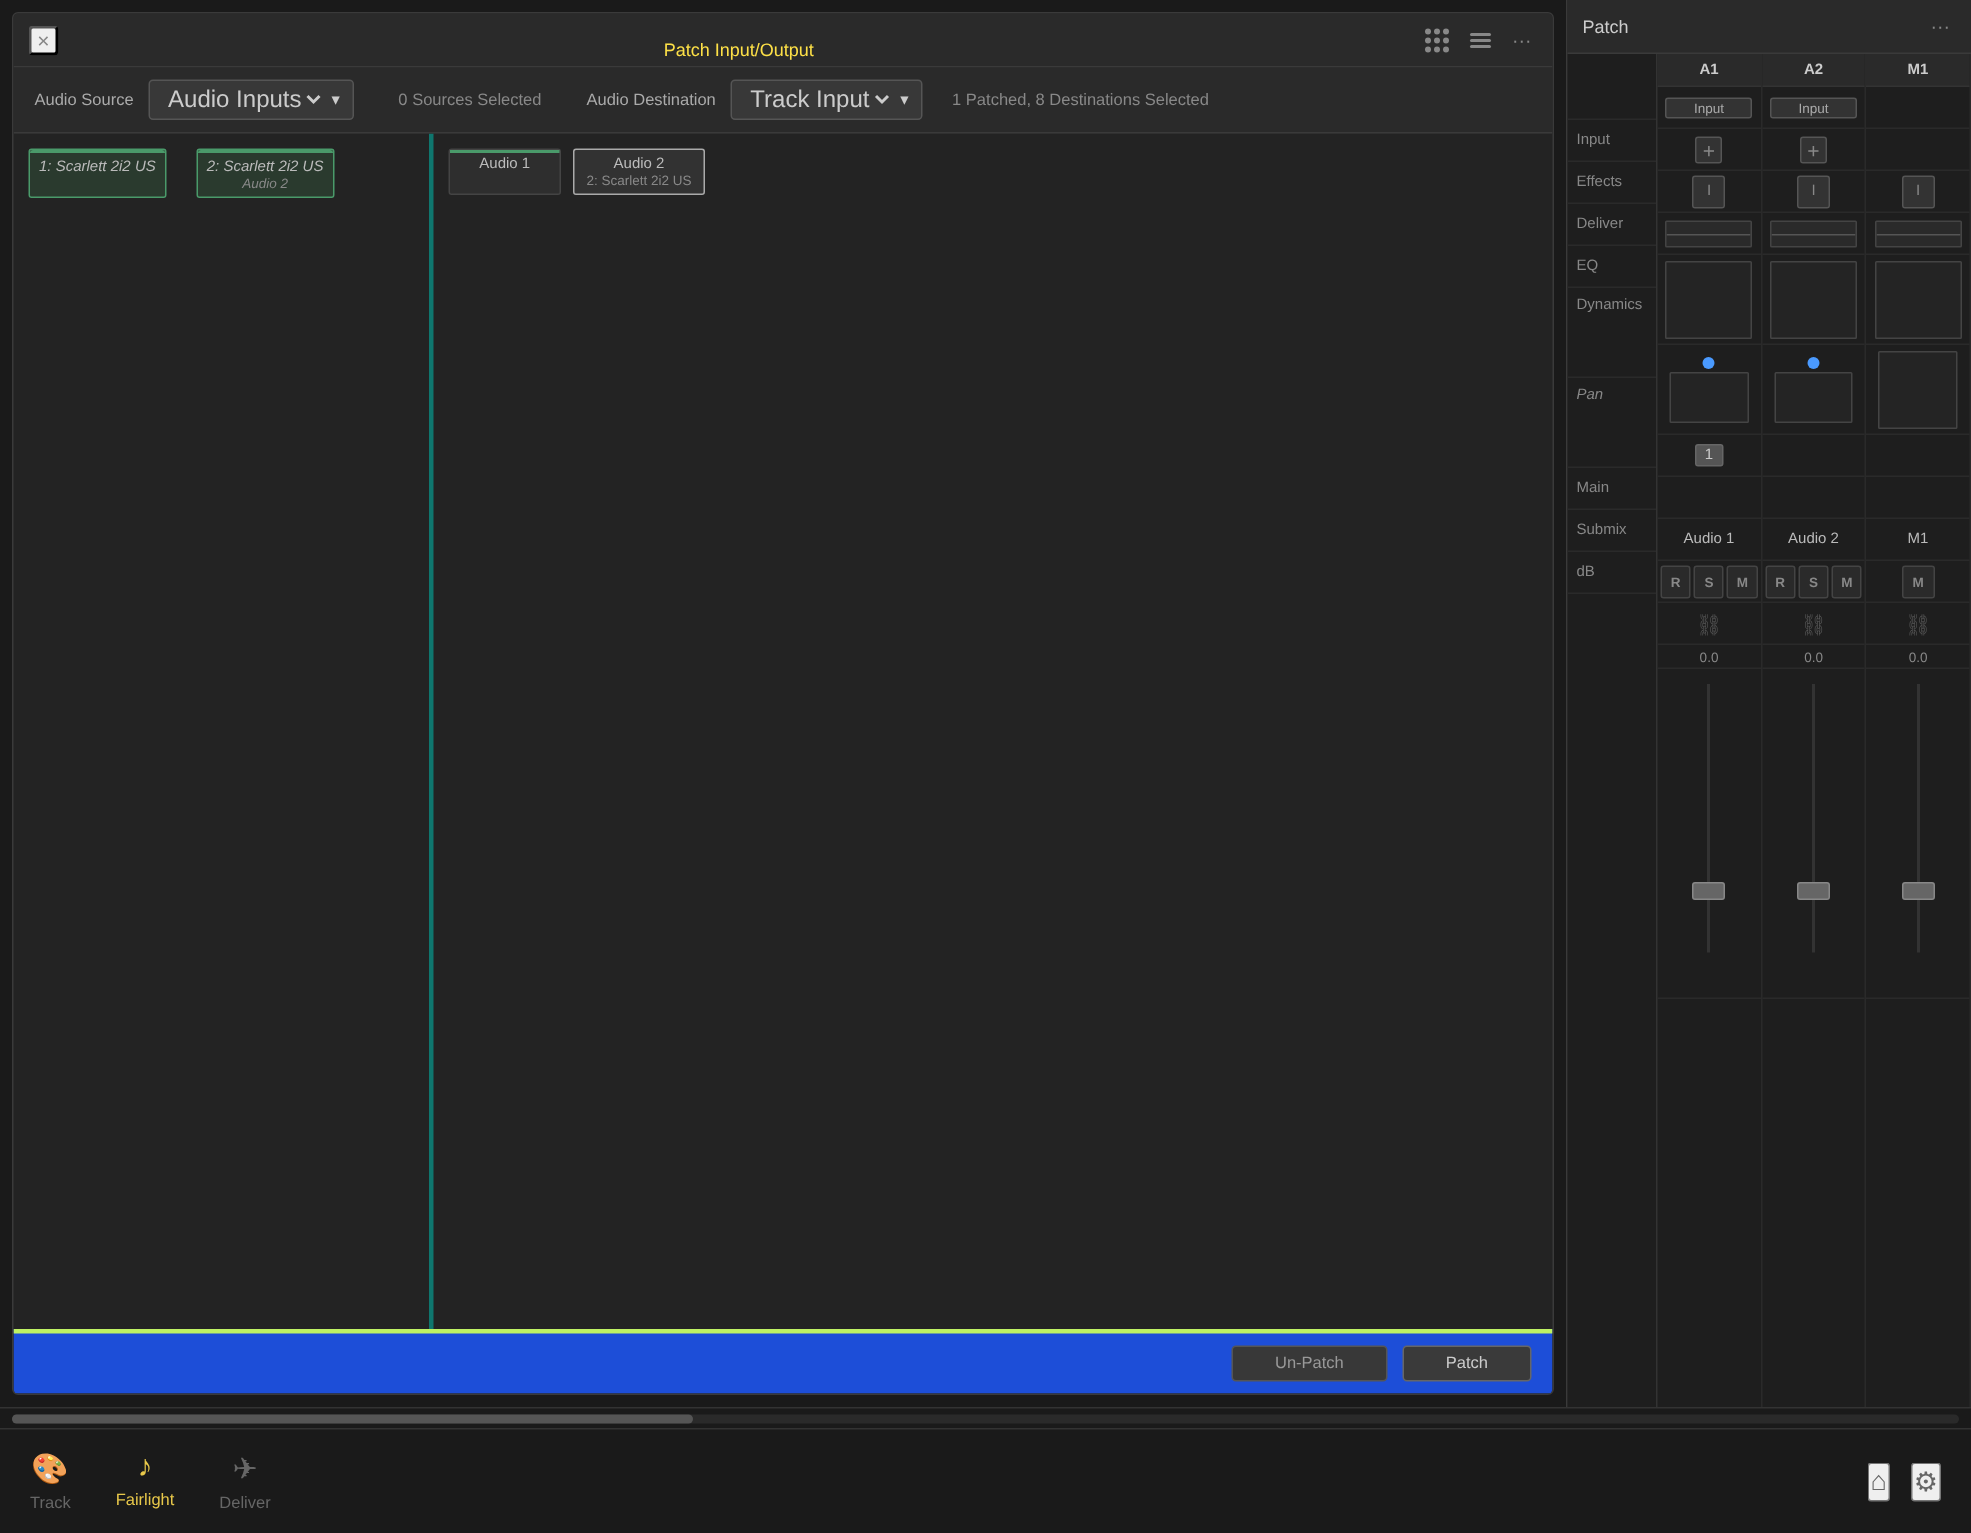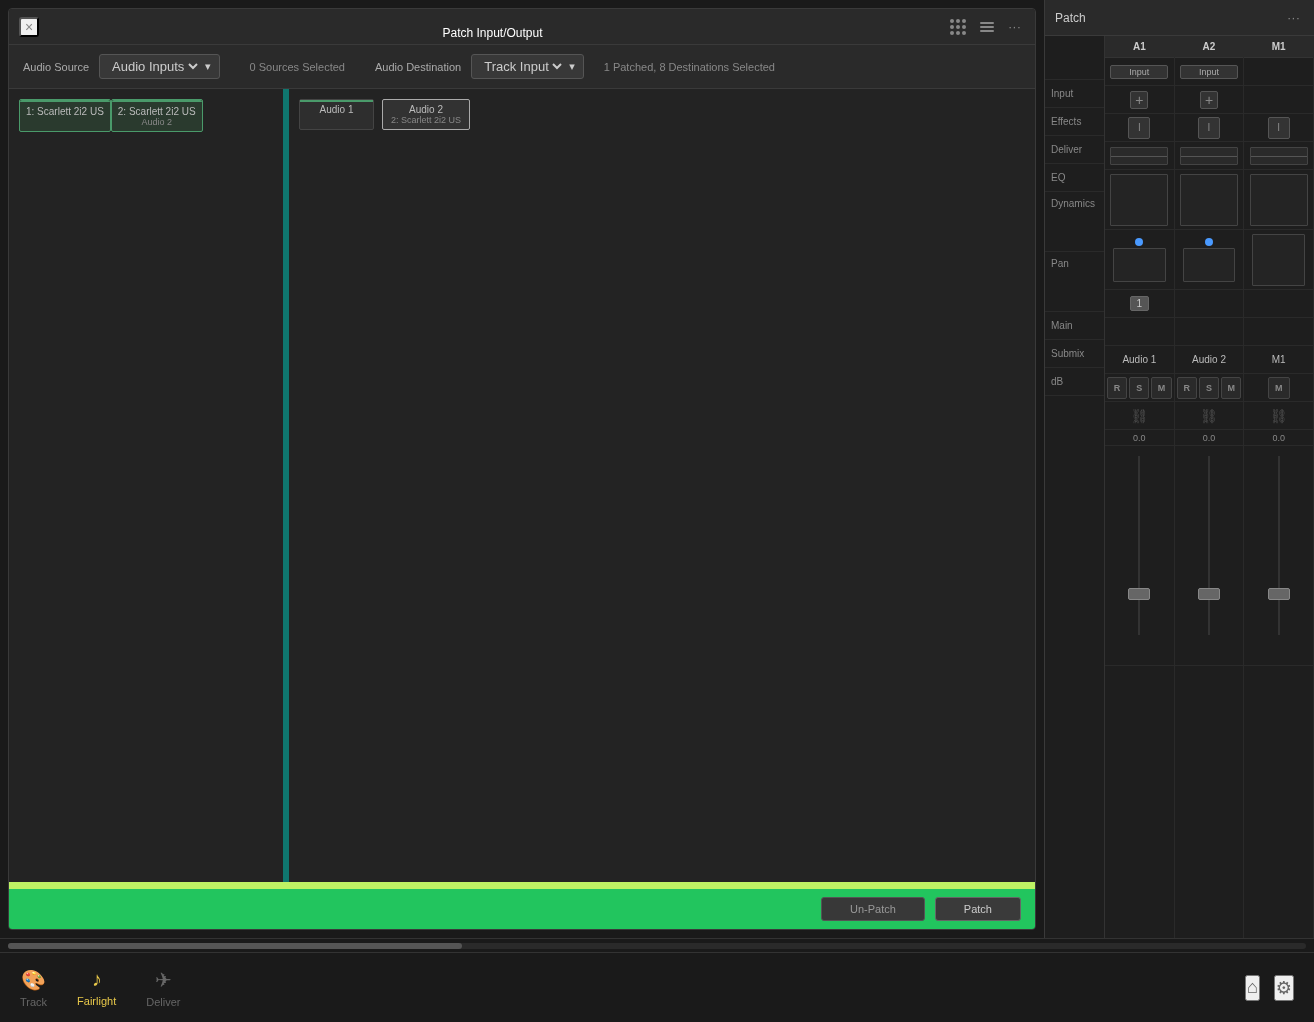--- a/index.html
+++ b/index.html
@@ -51,21 +51,21 @@
       font-size: 14px;
       width: 20px;
       height: 20px;
       display: flex;
       align-items: center;
       justify-content: center;
       border-radius: 3px;
     }
 
     .patch-title {
-      color: #ffffff;
+      color: #fde047;
       font-size: 12px;
       font-weight: 500;
       flex: 1;
       text-align: center;
       margin-top: 12px;
     }
 
     .patch-title-actions {
       display: flex;
       gap: 6px;
@@ -111,21 +111,21 @@
       cursor: pointer;
       display: flex;
       align-items: center;
       gap: 4px;
       min-width: 100px;
     }
     .toolbar-select select {
       background: transparent;
       border: none;
       color: #ccc;
-      font-size: 13px;
+      font-size: 16px;
       outline: none;
       cursor: pointer;
     }
 
     .sources-count {
       color: #888;
       font-size: 11px;
       margin: 0 20px;
     }
 
@@ -139,26 +139,27 @@
     .patch-content {
       flex: 1;
       display: flex;
       position: relative;
       overflow: hidden;
     }
 
     
     .source-section {
       width: 280px;
-      border-right: 6px solid #0f766e;
+      border-right: 3px solid #0f766e;
       padding: 10px;
       display: flex;
       flex-wrap: wrap;
       align-content: flex-start;
-      gap: 0;
+      gap: 20px;
+      font-style: italic;
     }
 
     
     .destination-section {
       flex: 1;
       padding: 10px;
       display: flex;
       flex-wrap: wrap;
       align-content: flex-start;
       gap: 8px;
@@ -229,26 +230,26 @@
       font-size: 10px;
       color: #bbb;
     }
     .dest-item .dest-sub {
       font-size: 9px;
       color: #888;
     }
 
     
     .patch-actions {
-      border-top: 7px solid #bef264;
+      border-top: 3px solid #bef264;
       display: flex;
       justify-content: flex-end;
       padding: 8px 14px;
       gap: 10px;
-      background: #22c55e;
+      background: #1d4ed8;
       flex-shrink: 0;
     }
 
     .action-btn {
       background: #383838;
       border: 1px solid #555;
       color: #999;
       padding: 5px 28px;
       border-radius: 3px;
       cursor: pointer;
@@ -306,21 +307,21 @@
       height: 28px;
       display: flex;
       align-items: center;
       padding-left: 6px;
       color: #888;
       font-size: 10px;
       border-bottom: 1px solid #2a2a2a;
       flex-shrink: 0;
     }
     .mixer-label-row.tall { height: 60px; align-items: flex-start; padding-top: 6px; }
-    .mixer-label-row.pan-row { height: 60px; align-items: flex-start; padding-top: 6px; }
+    .mixer-label-row.pan-row { height: 60px; align-items: flex-start; padding-top: 6px; font-style: italic; }
     .mixer-label-row.main-row { height: 28px; }
     .mixer-label-row.submix-row { height: 28px; text-align: right; }
 
     .mixer-channel {
       flex: 1;
       display: flex;
       flex-direction: column;
       border-right: 1px solid #2a2a2a;
       min-width: 0;
     }

